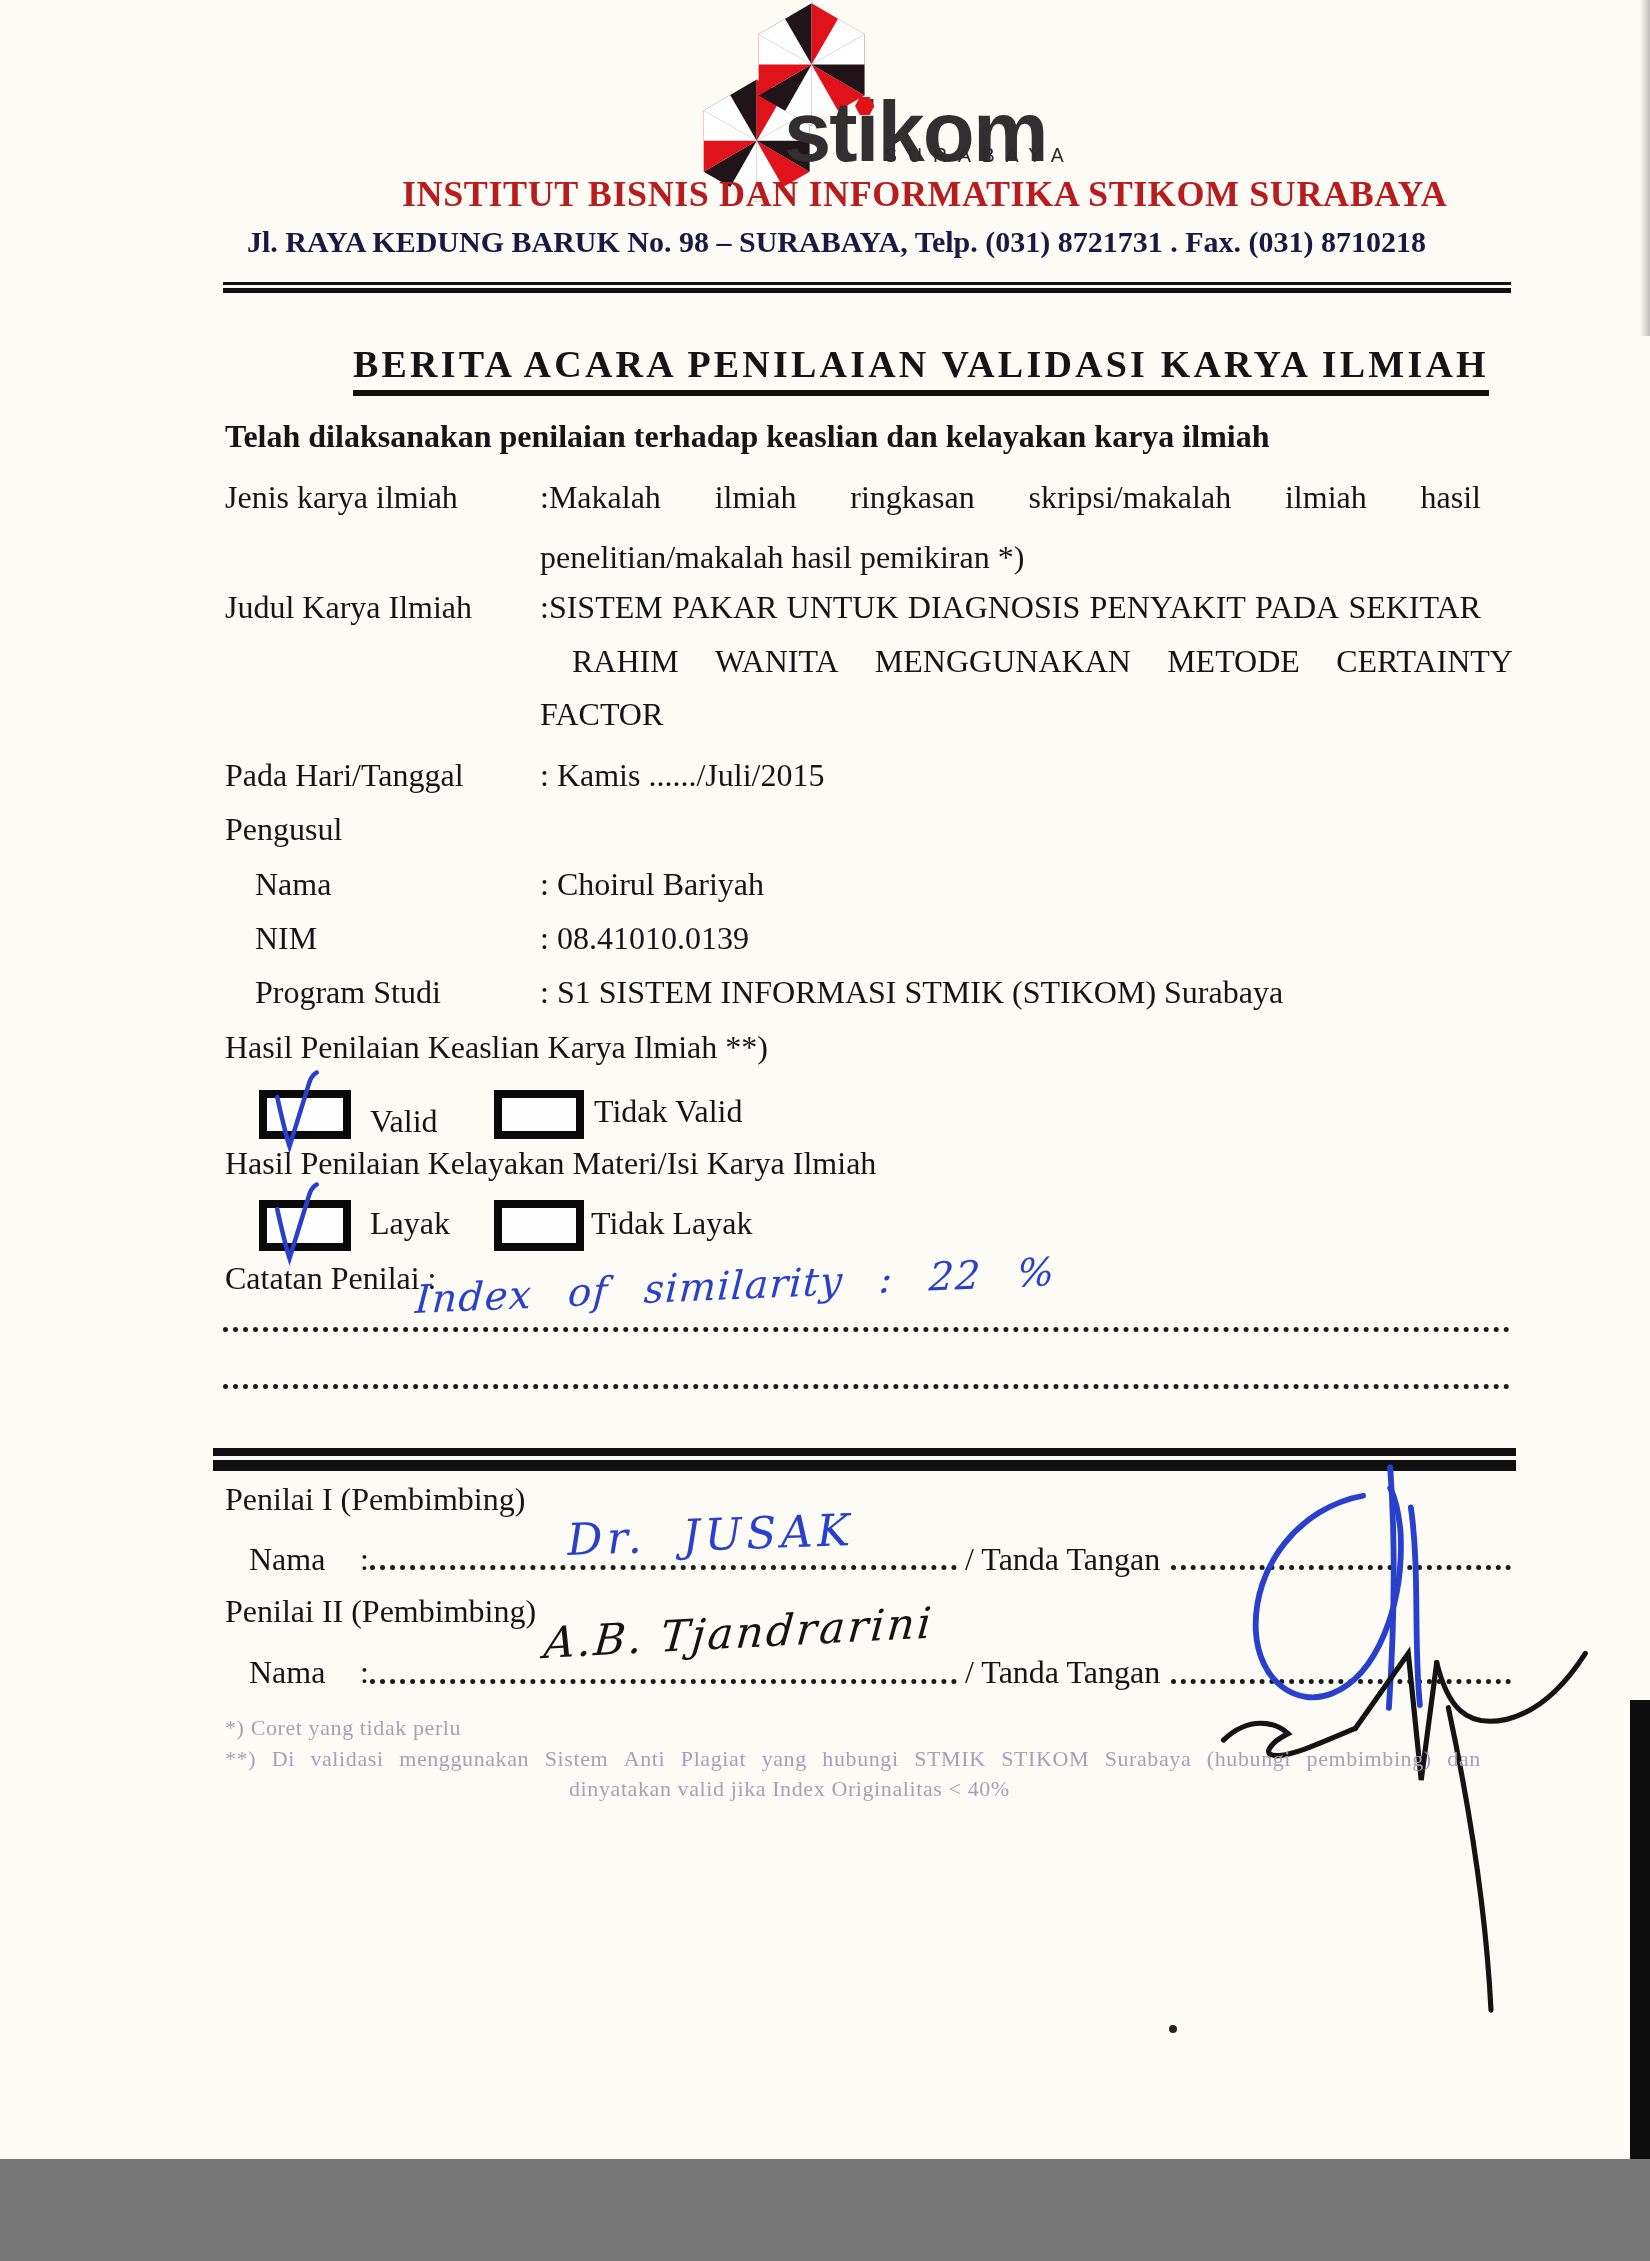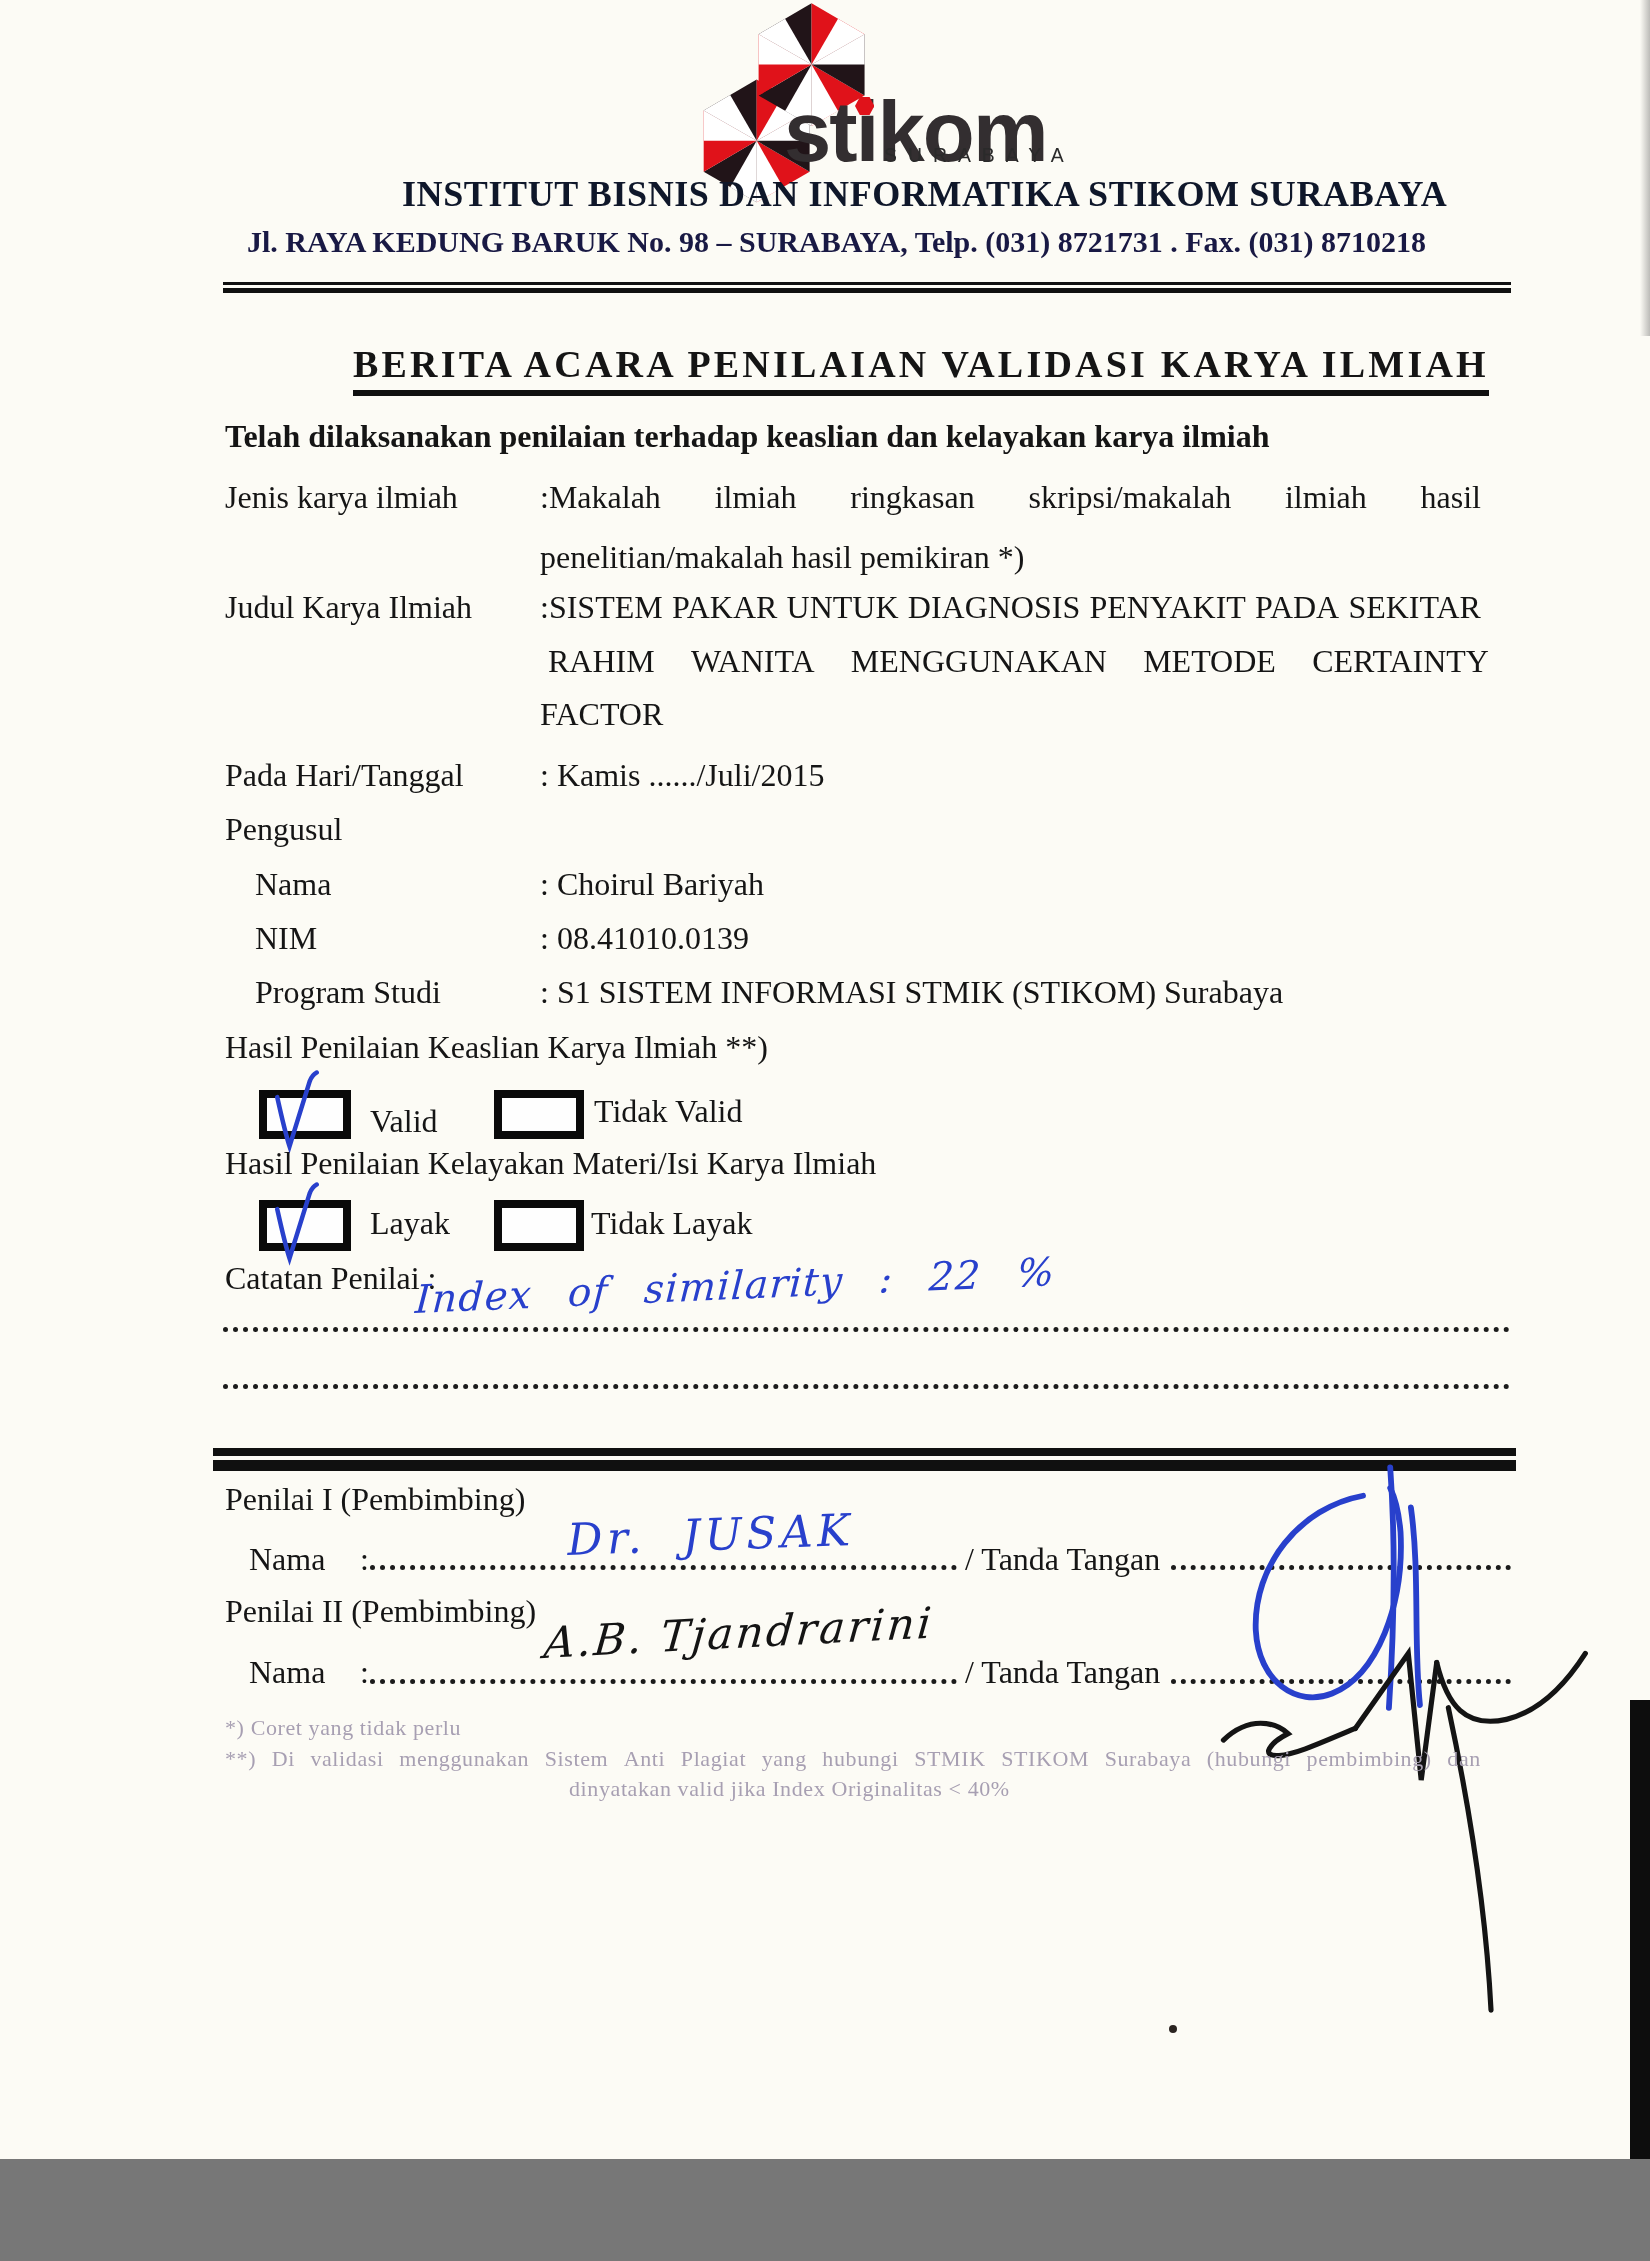--- a/index.html
+++ b/index.html
@@ -54,21 +54,21 @@
       <polygon points="185,100 267,53 267,100" fill="#ffffff"></polygon>
     </g>
   </svg>
   <div class="abs" style="left:784px;top:83px;font-family:'Liberation Sans',sans-serif;font-weight:bold;
               font-size:85px;letter-spacing:-1.9px;color:#332e30;">stikom</div>
   <div class="abs" style="left:855px;top:97px;width:19.4px;height:18px;background:#e0121a;
               clip-path:polygon(25% 0,75% 0,100% 50%,75% 100%,25% 100%,0 50%);"></div>
   <div class="abs" style="left:884px;top:144px;font-family:'Liberation Sans',sans-serif;
               font-size:19.4px;letter-spacing:11px;color:#2a2a2a;">SURABAYA</div>
 
-  <div class="abs bold" style="left:402px;top:173px;font-size:36px;letter-spacing:0.6px;color:#0f172a;">INSTITUT BISNIS DAN INFORMATIKA STIKOM SURABAYA</div>
+  <div class="abs bold" style="left:402px;top:173px;font-size:36px;letter-spacing:0.6px;color:#b91c1c;">INSTITUT BISNIS DAN INFORMATIKA STIKOM SURABAYA</div>
   <div class="abs bold" style="left:247px;top:225px;font-size:30px;color:#191944;">Jl.  RAYA KEDUNG BARUK  No. 98 – SURABAYA, Telp. (031) 8721731 . Fax. (031) 8710218</div>
   <div class="abs rule" style="left:223px;top:282px;width:1288px;height:3.2px;"></div>
   <div class="abs rule" style="left:223px;top:288px;width:1288px;height:5.2px;"></div>
 
   <div class="abs bold" style="left:353px;top:342px;font-size:38px;letter-spacing:3.2px;
               border-bottom:6.5px solid #101010;padding-bottom:4px;">BERITA ACARA PENILAIAN VALIDASI KARYA ILMIAH</div>
 
   <div class="abs t bold" style="left:225px;top:419px;">Telah dilaksanakan penilaian terhadap keaslian dan kelayakan karya ilmiah</div>
 
   <div class="abs t" style="left:225px;top:480px;">Jenis karya ilmiah</div>
@@ -85,21 +85,21 @@
   <div class="abs t" style="left:225px;top:590px;">Judul Karya Ilmiah</div>
   <div class="abs t just" style="left:540px;top:590px;width:941px;">
     <span>:SISTEM</span>
     <span>PAKAR</span>
     <span>UNTUK</span>
     <span>DIAGNOSIS</span>
     <span>PENYAKIT</span>
     <span>PADA</span>
     <span>SEKITAR</span>
   </div>
-  <div class="abs t just" style="left:548px;top:644px;width:941px;">
+  <div class="abs t just" style="left:572px;top:644px;width:941px;">
     <span>RAHIM</span>
     <span>WANITA</span>
     <span>MENGGUNAKAN</span>
     <span>METODE</span>
     <span>CERTAINTY</span>
   </div>
   <div class="abs t" style="left:540px;top:697px;">FACTOR</div>
 
   <div class="abs t" style="left:225px;top:758px;">Pada Hari/Tanggal</div>
   <div class="abs t" style="left:540px;top:758px;">: Kamis ....../Juli/2015</div>

